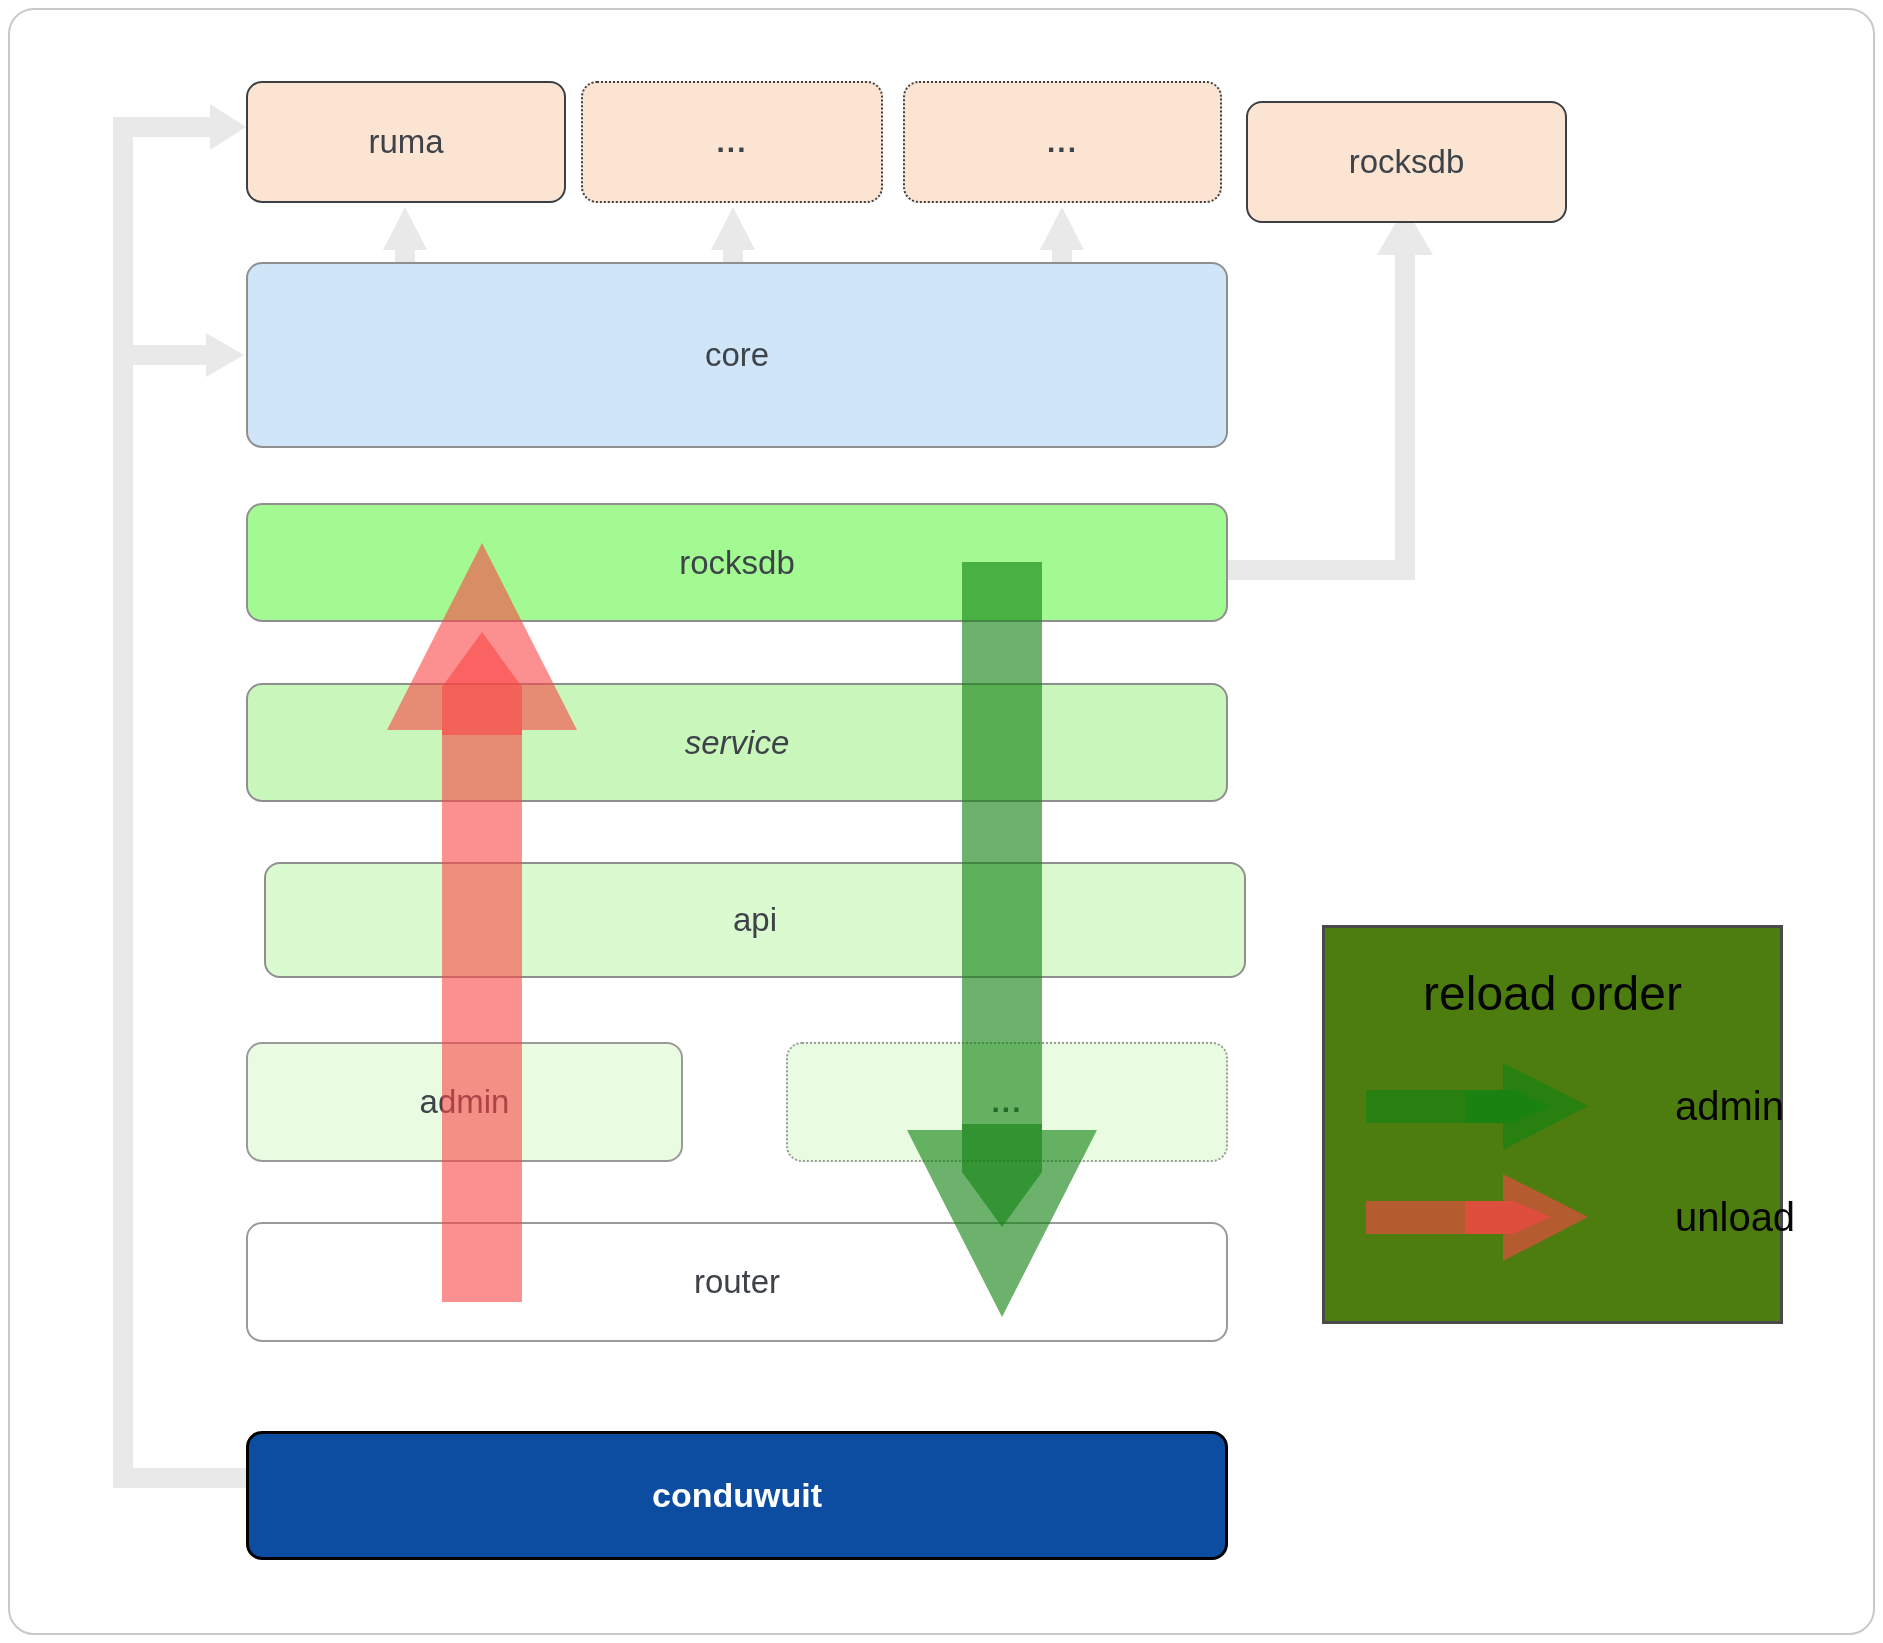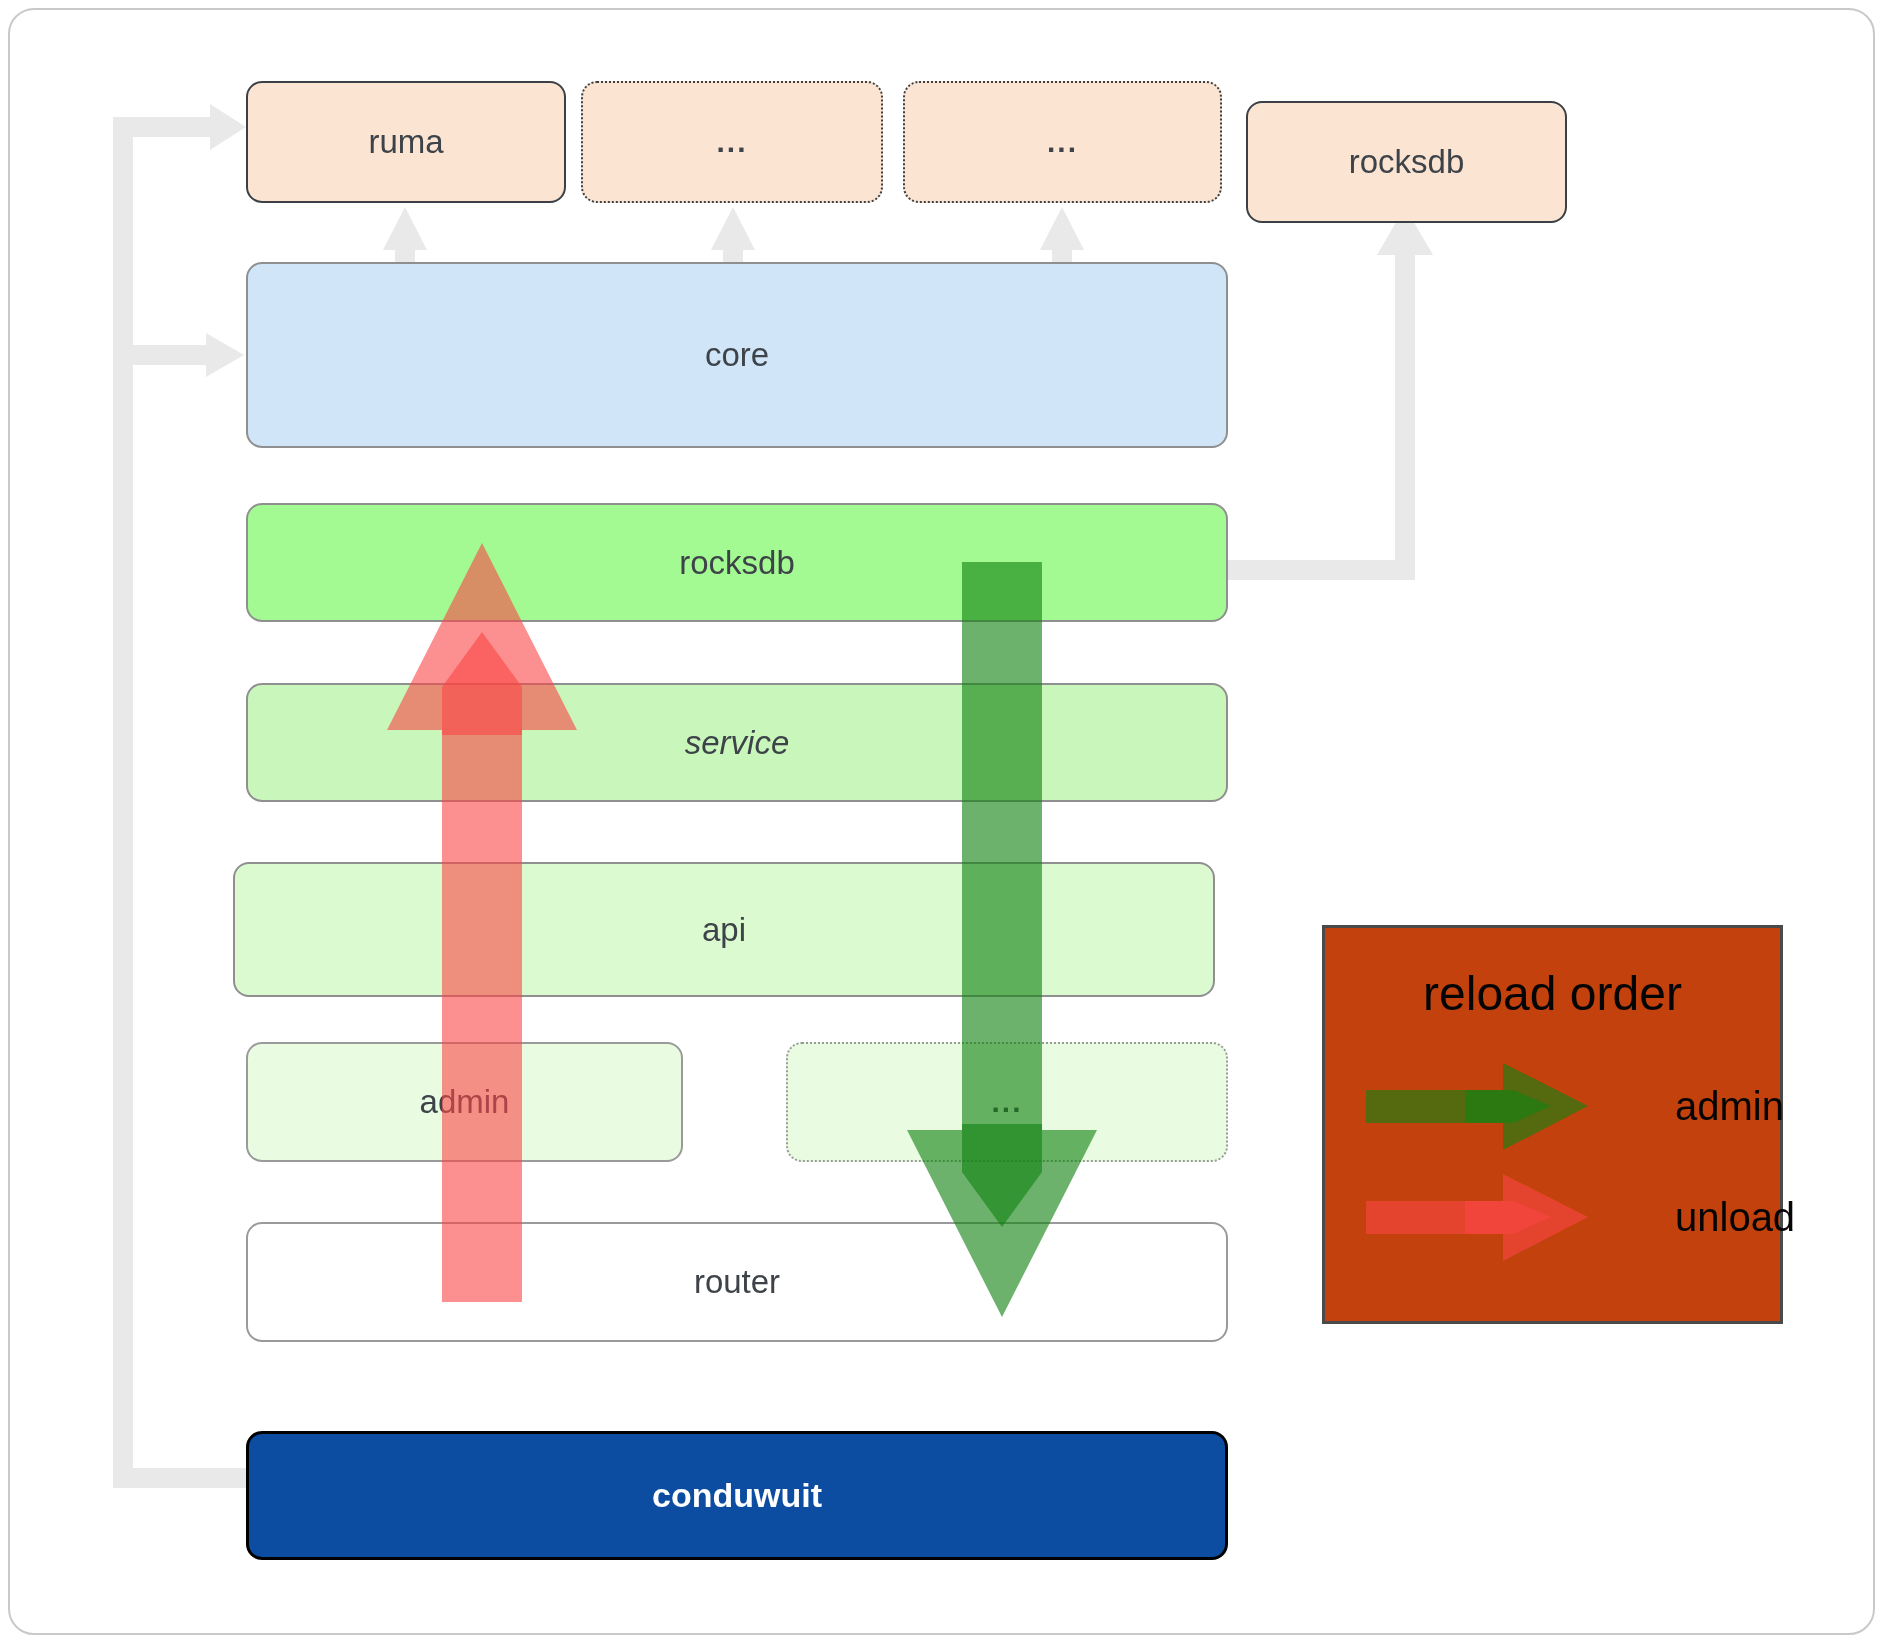--- a/index.html
+++ b/index.html
@@ -28,21 +28,21 @@
   .b-api{background:#dcfad0;border:2px solid #8f8f8f;}
   .b-admin{background:#e9fce2;border:2px solid #9a9a9a;}
   .b-admin-dot{background:#e9fce2;border:2px dotted #9a9a9a;}
   .b-router{background:#ffffff;border:2px solid #9a9a9a;}
   .b-app{background:#0d4da1;border:3px solid #000000;}
   .b-app .box-label{color:#ffffff;font-weight:600;font-size:34px;}
   
   .flow{position:absolute;z-index:3;}
   
   .legend{position:absolute;left:1322px;top:925px;width:461px;height:399px;
-          background:#c2410c;border:3px solid #4a4a4a;box-sizing:border-box;z-index:2;}
+          background:#4d7c0f;border:3px solid #4a4a4a;box-sizing:border-box;z-index:2;}
   .legend-title{position:absolute;left:0;top:38px;width:100%;text-align:center;
                 font-size:48px;color:#050505;}
   .legend-label{position:absolute;font-size:40px;color:#050505;}
   .legend-label.load{left:350px;top:156px;}
   .legend-label.unload{left:350px;top:267px;}
   .legend-arrow{position:absolute;left:41px;}
   .legend-arrow.green{top:135px;}
   .legend-arrow.red{top:246px;}
 </style>
 </head>
@@ -83,21 +83,21 @@
 
   <div class="box b-core" style="left:246px;top:262px;width:982px;height:186px;">
     <span class="box-label">core</span>
   </div>
   <div class="box b-db" style="left:246px;top:503px;width:982px;height:119px;">
     <span class="box-label">rocksdb</span>
   </div>
   <div class="box b-svc" style="left:246px;top:683px;width:982px;height:119px;font-style:italic;">
     <span class="box-label">service</span>
   </div>
-  <div class="box b-api" style="left:233px;top:862px;width:982px;height:135px;">
+  <div class="box b-api" style="left:264px;top:862px;width:982px;height:116px;">
     <span class="box-label">api</span>
   </div>
   <div class="box b-admin" style="left:246px;top:1042px;width:437px;height:120px;">
     <span class="box-label">admin</span>
   </div>
   <div class="box b-admin-dot" style="left:786px;top:1042px;width:442px;height:120px;">
     <span class="box-label dots">...</span>
   </div>
   <div class="box b-router" style="left:246px;top:1222px;width:982px;height:120px;">
     <span class="box-label">router</span>

